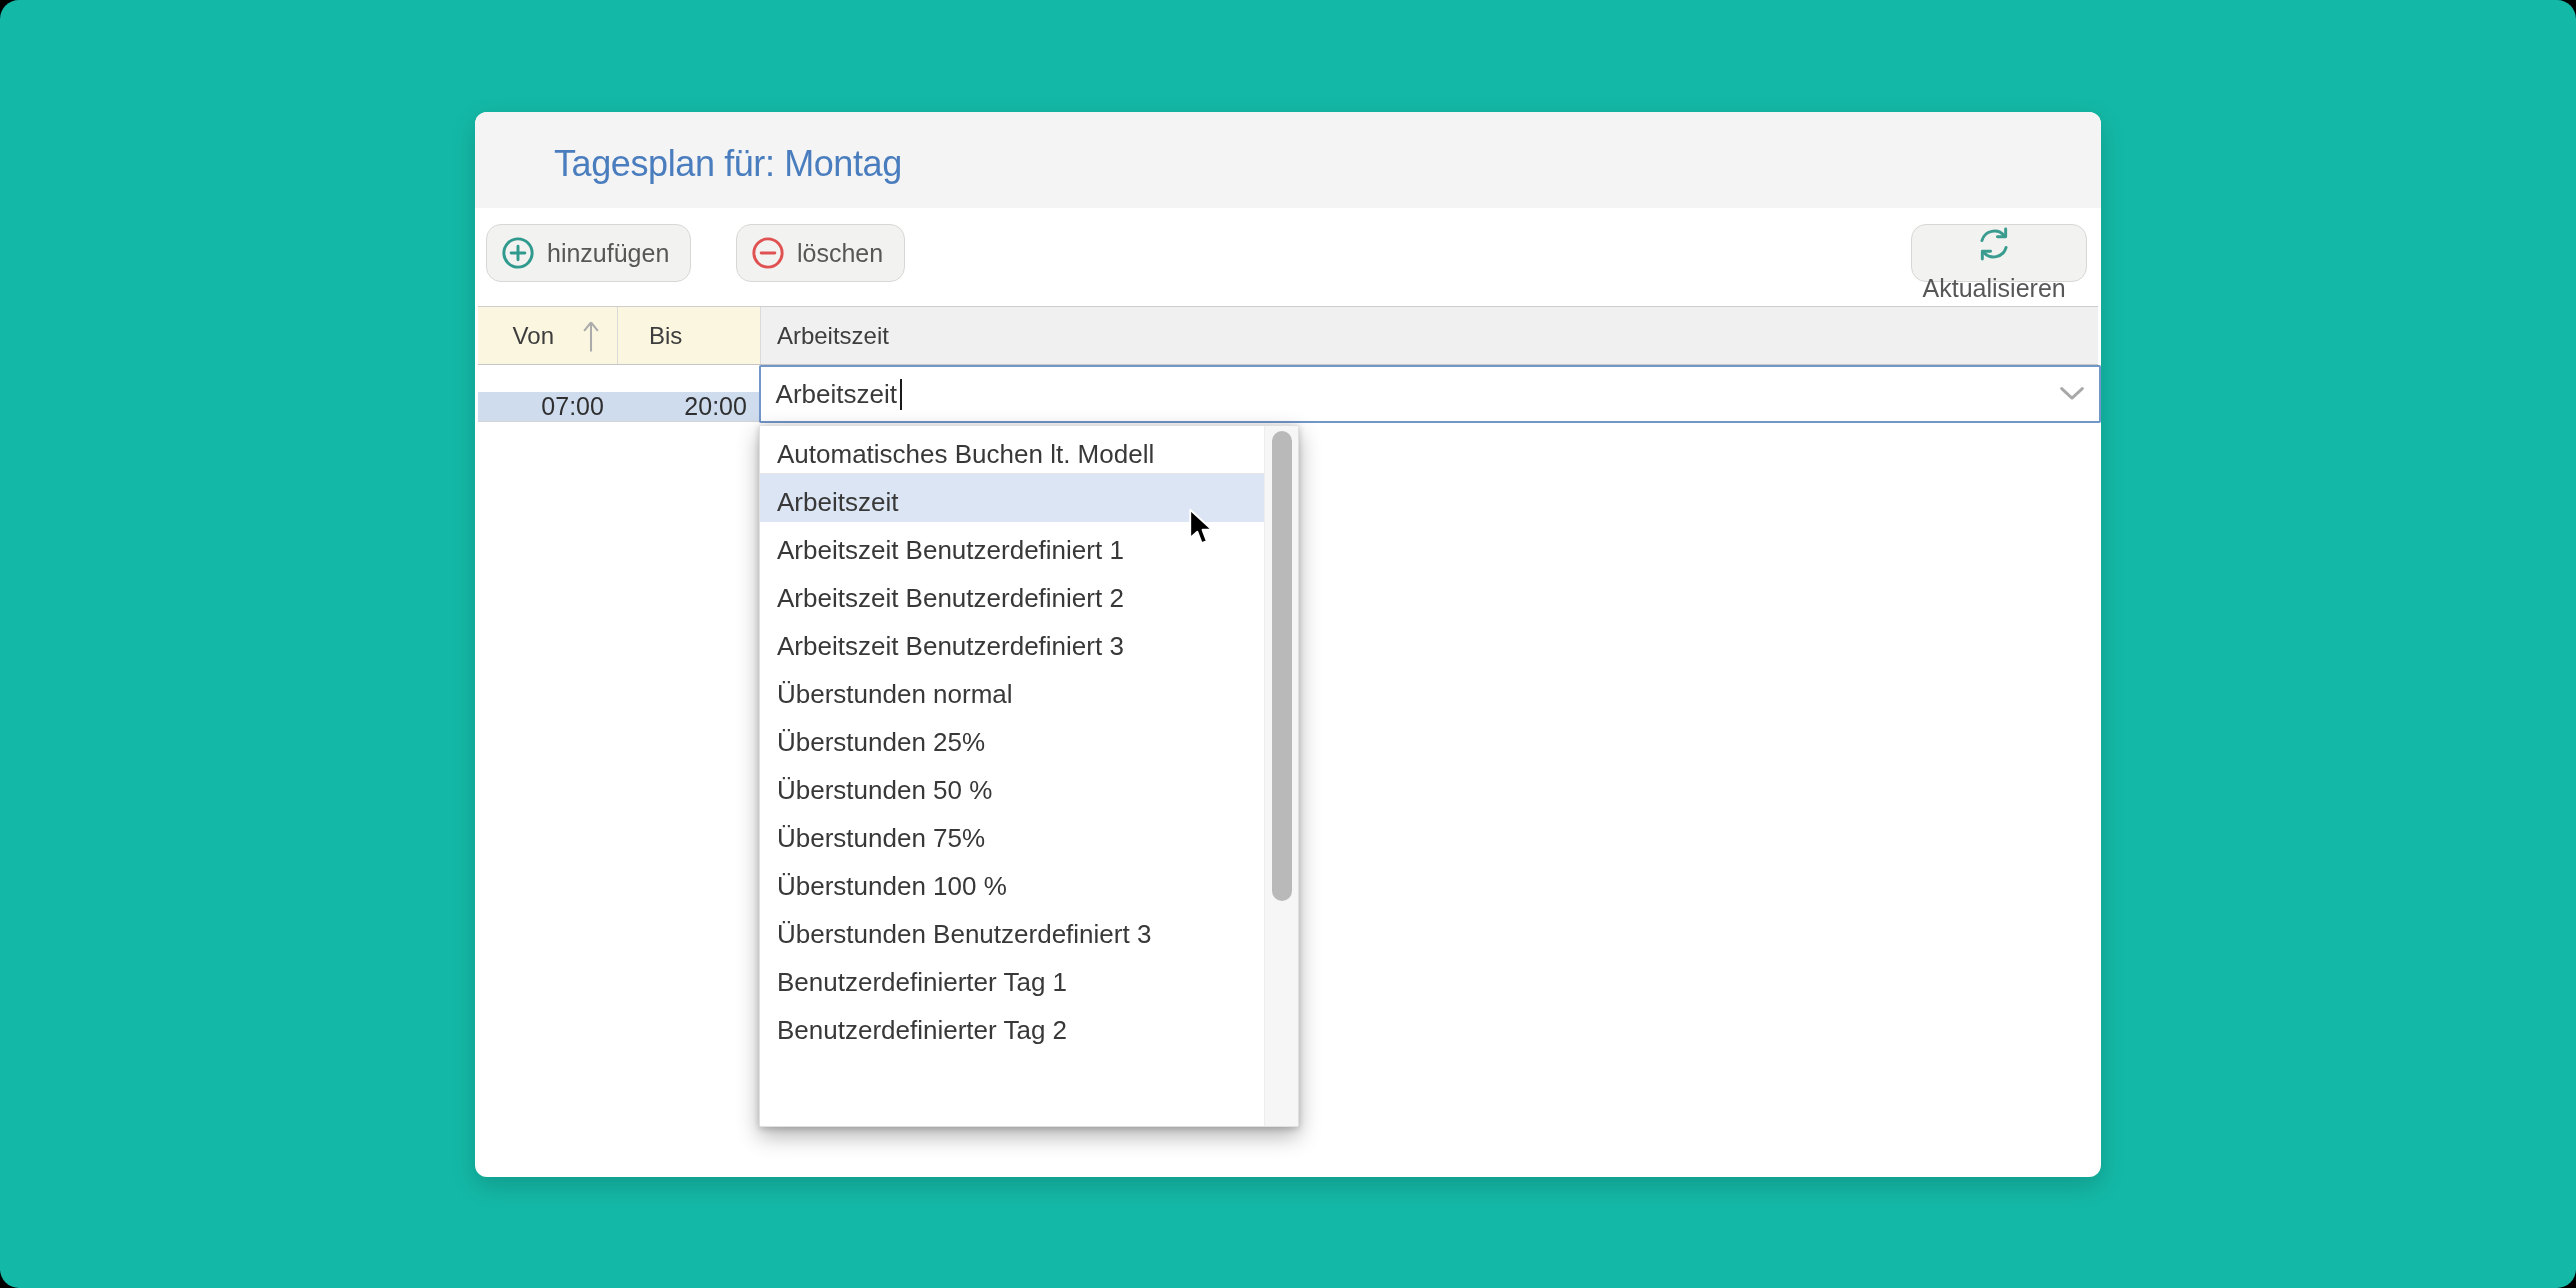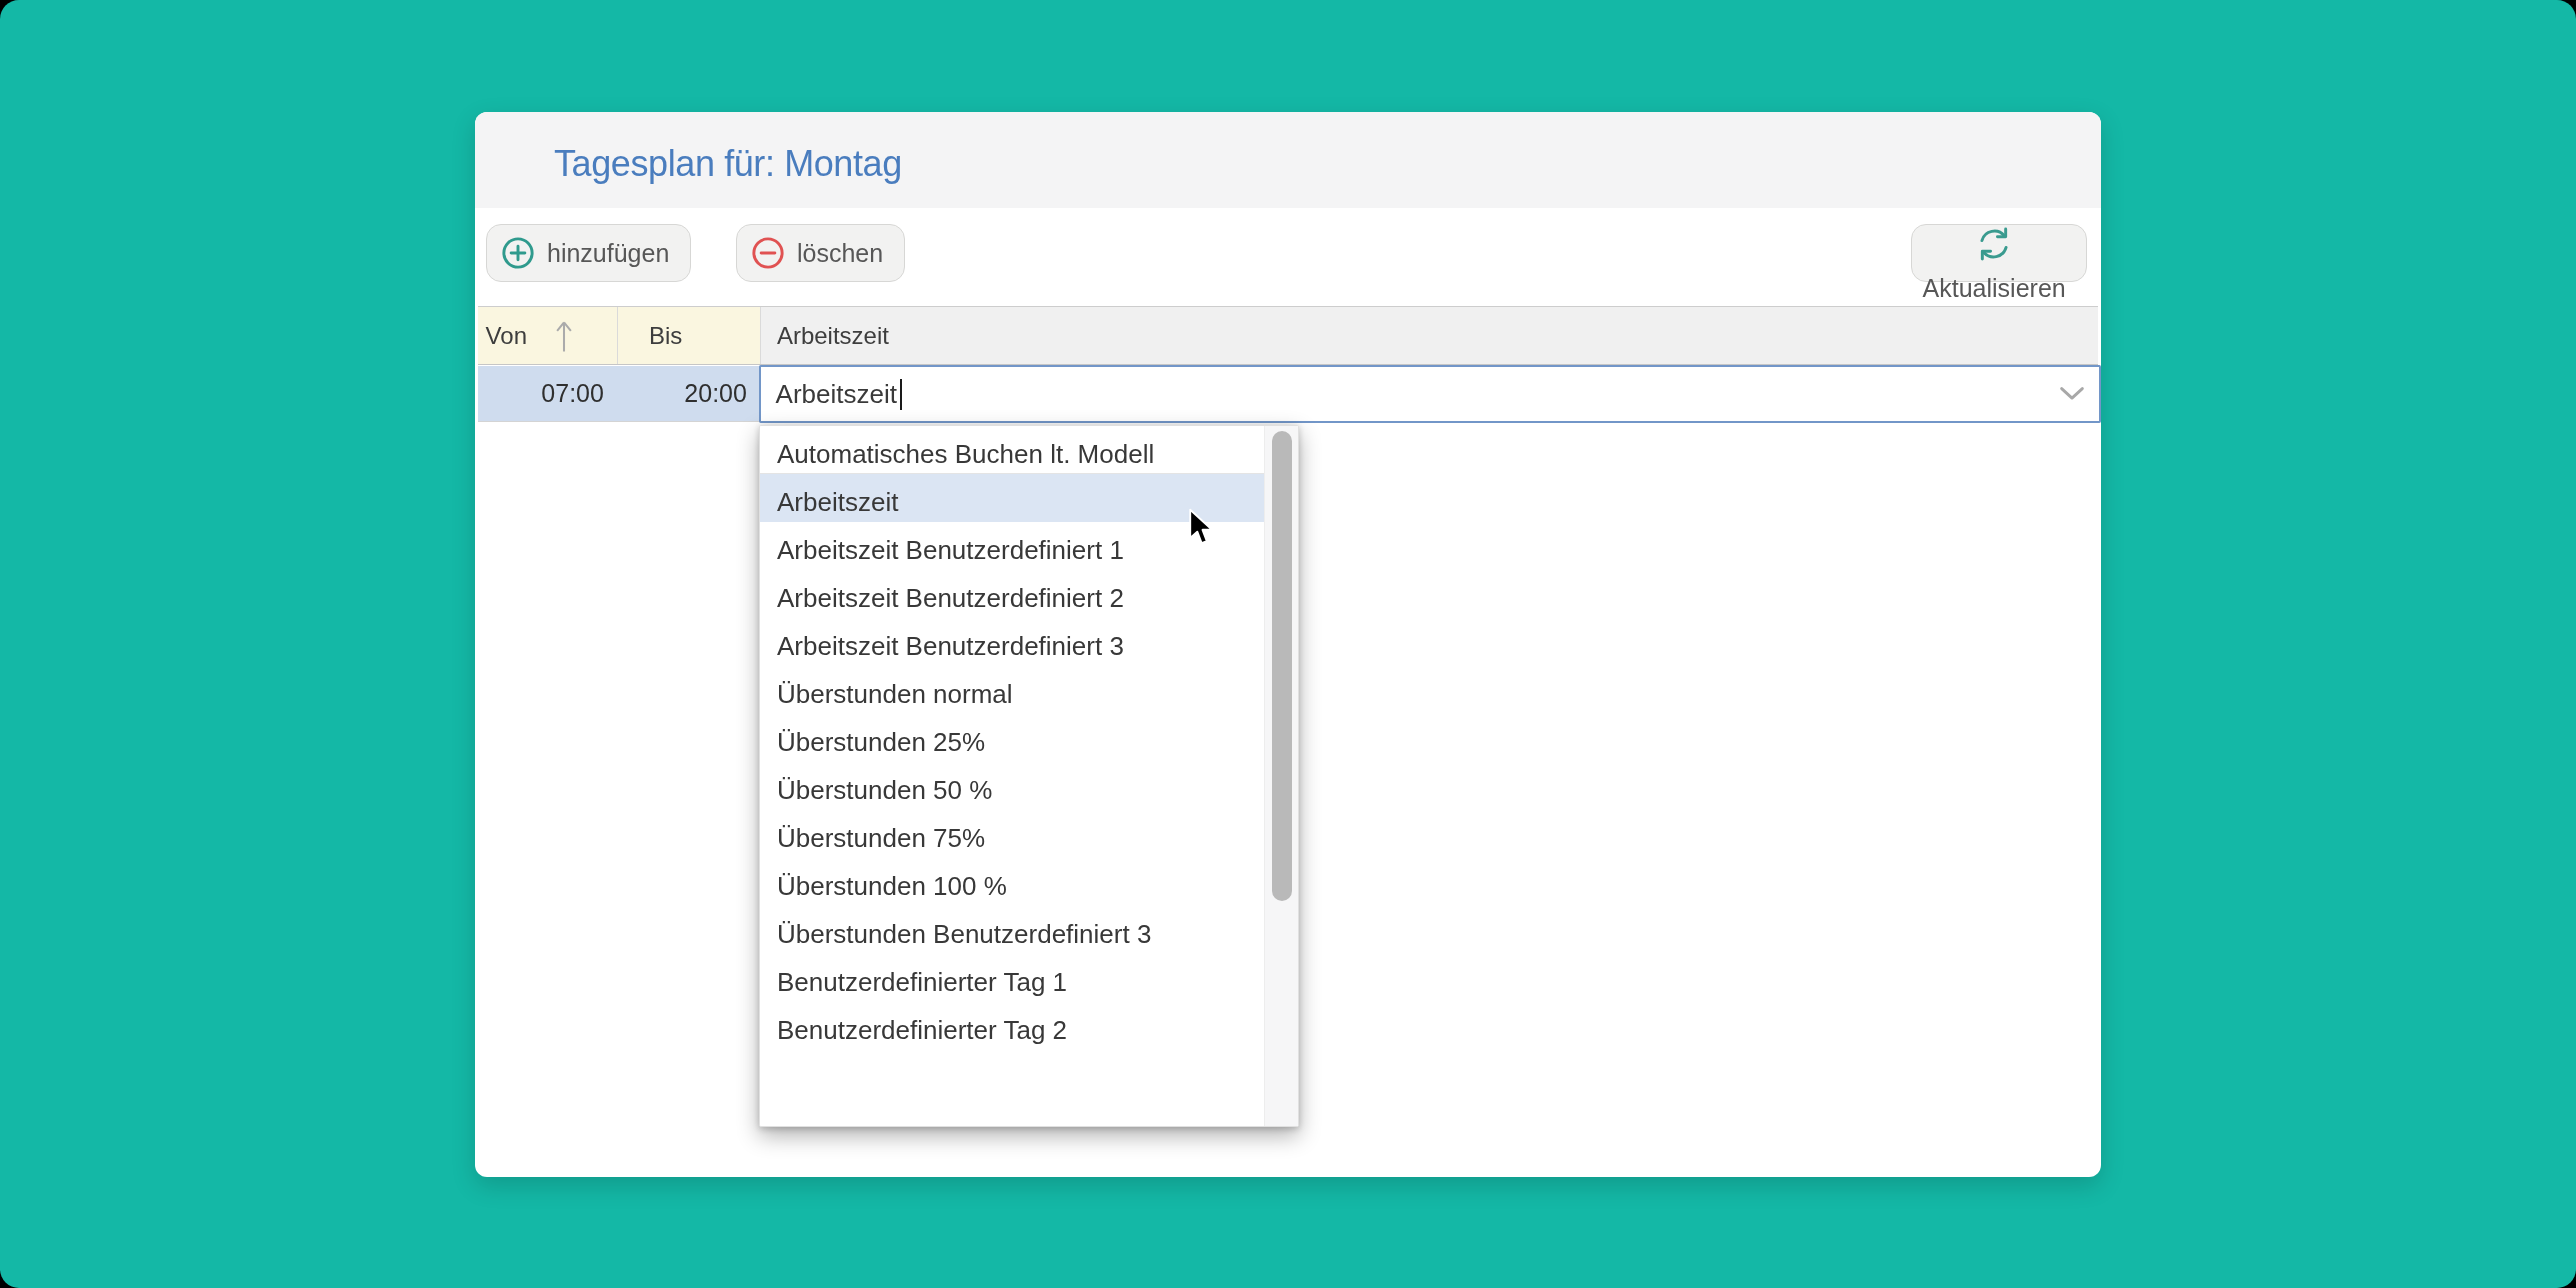--- a/index.html
+++ b/index.html
@@ -40,31 +40,31 @@
 
   .thead {
     position: absolute; left: 2.6px; right: 2.6px; top: 194px; height: 59px;
     display: flex;
     border-top: 0.9px solid #cdcdcd; border-bottom: 0.9px solid #c6c6c6;
     font-size: 24px; color: #3d3d3d;
   }
   .th { display: flex; align-items: center; height: 100%; }
   .th-von {
     width: 140px; background: #faf6e0; border-right: 0.9px solid #dadada;
-    padding-left: 8px; gap: 25px;
+    padding-left: 35px; gap: 25px;
   }
   .th-bis {
     width: 143px; background: #faf6e0; border-right: 0.9px solid #dadada;
     justify-content: center; padding-right: 46px;
   }
   .th-stundenart { flex: 1; background: #f0f0f0; padding-left: 16.3px; }
 
   .trow {
     position: absolute; left: 2.6px; top: 254px; height: 56px;
-    display: flex; font-size: 25px; color: #2f2f2f;
+    display: flex; font-size: 25px; color: #2f2f2f; align-items: flex-end;
   }
   .td {
     display: flex; align-items: center; justify-content: flex-end;
     background: #cfdcee; border-bottom: 0.9px solid #d4d4d4; padding-right: 13.7px;
   }
   .td-von { width: 140px; }
   .td-bis { width: 143px; }
 
   .combo {
     position: absolute; left: 284px; top: 253px; width: 1342px; height: 58px;

